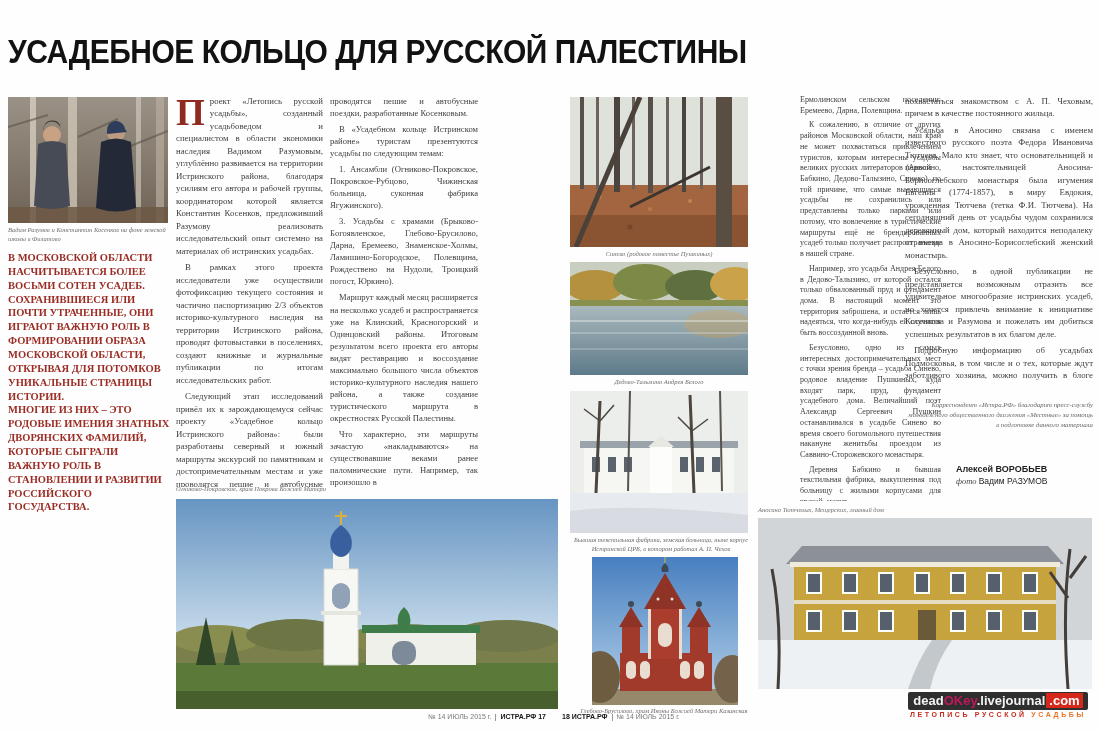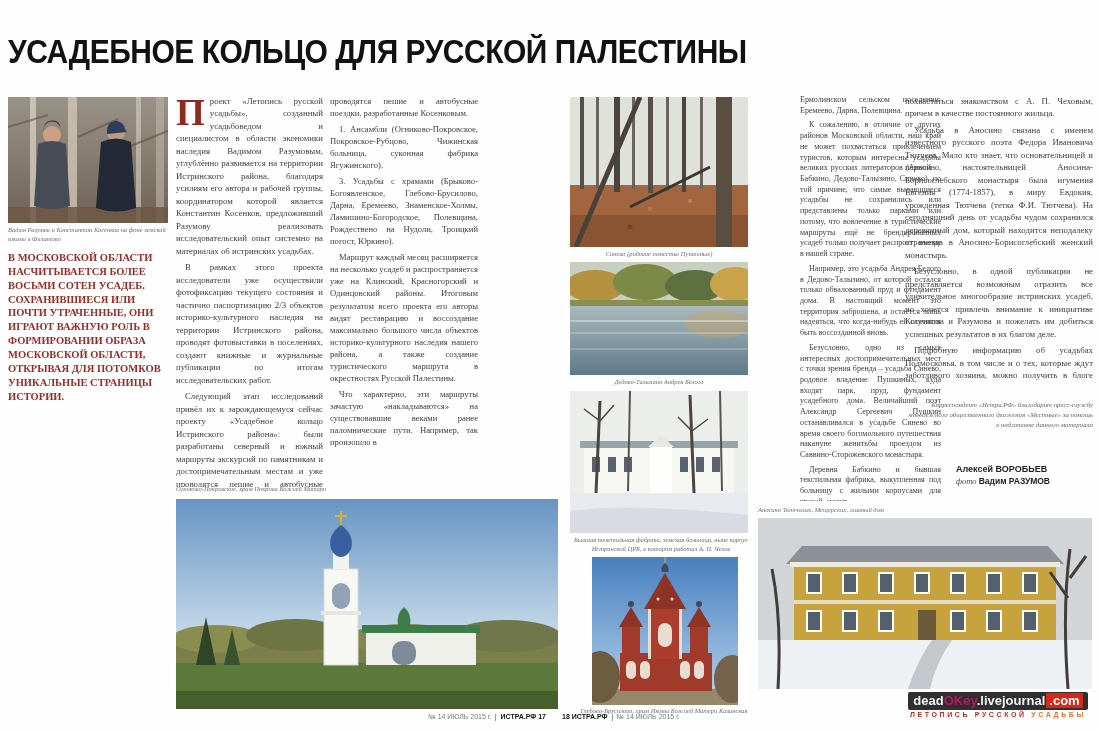--- a/index.html
+++ b/index.html
@@ -22,21 +22,21 @@
   .colC{left:330px;top:95px;width:148px;height:392px;font-size:8.6px;line-height:1.40}
   .colD{left:800px;top:95px;width:141px;height:406px;font-size:8px;line-height:1.34}
   .colE{left:905px;top:95px;width:188px;height:290px;font-size:8.8px;line-height:1.42}
   .dropcap{float:left;font-size:37px;line-height:30px;padding:3px 5px 0 0;color:#8e2a20;font-weight:700}
   .credit-note{position:absolute;left:905px;top:400px;width:188px;text-align:right;
                font-size:6.8px;font-style:italic;color:#666;line-height:1.5}
   .authors{position:absolute;left:956px;top:464px;width:188px;text-align:left;color:#1e1e1e}
   .authors .a1{font-family:"Liberation Sans",sans-serif;font-weight:700;font-size:9px}
   .authors .a2{font-size:8.5px;margin-top:2px}
   .authors .photolabel{font-style:italic;color:#444}
-  .authors .photoname{font-family:"Liberation Sans",sans-serif;font-weight:700}
+  .authors .photoname{font-family:"Liberation Sans",sans-serif;font-weight:400}
   .footer{position:absolute;top:713px;font-family:"Liberation Sans",sans-serif;font-size:7px;color:#777;white-space:nowrap}
   .footer b{color:#141414}
   .footer .divider{display:inline-block;width:1px;height:7px;background:#999;margin:0 4px;vertical-align:middle}
   .footer-left{left:360px;width:186px;text-align:right}
   .footer-right{left:562px}
   .wm{position:absolute;left:898px;top:691px;width:200px;text-align:center}
   .wm-bar{display:inline-block;background:rgba(24,24,24,.9);color:#f3f3f3;
           font-family:"Liberation Sans",sans-serif;font-weight:700;font-size:13px;
           padding:1px 5px 2px 5px;border-radius:2px;letter-spacing:0}
   .wm-bar .ok{color:#be185d}
@@ -72,20 +72,21 @@
       <path d="M30 47 q14 -6 28 0 l4 62 q-18 6 -36 0 z" fill="#474b55"></path>
       <circle cx="108" cy="36" r="9" fill="#bb9c80"></circle>
       <path d="M99 34 a9 9 0 0 1 18 -2 l2 3 -20 2 z" fill="#2e3d5c"></path>
       <path d="M93 45 q15 -7 30 0 l5 66 q-20 7 -40 0 z" fill="#232936"></path>
     </svg>
   </figure>
   <div class="cap" style="left:8px;top:226px;width:160px">Вадим Разумов и Константин Косенков на фоне земской школы в Филатово</div>
 
   <div class="lead">
     <p>В МОСКОВСКОЙ ОБЛАСТИ НАСЧИТЫВАЕТСЯ БОЛЕЕ ВОСЬМИ СОТЕН УСАДЕБ. СОХРАНИВШИЕСЯ ИЛИ ПОЧТИ УТРАЧЕННЫЕ, ОНИ ИГРАЮТ ВАЖНУЮ РОЛЬ В ФОРМИРОВАНИИ ОБРАЗА МОСКОВСКОЙ ОБЛАСТИ, ОТКРЫВАЯ ДЛЯ ПОТОМКОВ УНИКАЛЬНЫЕ СТРАНИЦЫ ИСТОРИИ.</p>
+    <p>МНОГИЕ ИЗ НИХ – ЭТО РОДОВЫЕ ИМЕНИЯ ЗНАТНЫХ ДВОРЯНСКИХ ФАМИЛИЙ, КОТОРЫЕ СЫГРАЛИ ВАЖНУЮ РОЛЬ В СТАНОВЛЕНИИ И РАЗВИТИИ РОССИЙСКОГО ГОСУДАРСТВА.</p>
   </div>
 
   <div class="col colB">
     <p class="np"><span class="dropcap">П</span><span>роект «Летопись русской усадьбы», созданный усадьбоведом и специалистом в области экономики наследия Вадимом Разумовым, углублённо развивается на территории Истринского района, благодаря усилиям его автора и рабочей группы, координатором которой является Константин Косенков, предложивший Разумову реализовать исследовательский опыт системно на материалах об истринских усадьбах.</span></p>
     <p>В рамках этого проекта исследователи уже осуществили фотофиксацию текущего состояния и частично паспортизацию 2/3 объектов историко-культурного наследия на территории Истринского района, проводят фотовыставки в поселениях, создают книжные и журнальные публикации по итогам исследовательских работ.</p>
     <p>Следующий этап исследований привёл их к зарождающемуся сейчас проекту «Усадебное кольцо Истринского района»: были разработаны северный и южный маршруты экскурсий по памятникам и достопримечательным местам и уже проводятся пешие и автобусные поездки, разработанные Косенковым.</p>
   </div>
   <div class="cap" style="left:176px;top:485px;width:170px">Огниково-Покровское, храм Покрова Божией Матери</div>
 
   <figure class="ph" style="left:176px;top:499px;width:382px;height:210px">
@@ -115,20 +116,21 @@
       <line x1="159" y1="17" x2="171" y2="17" stroke="#d9b23c" stroke-width="2"></line>
       <rect x="190" y="132" width="110" height="34" fill="#eef0e9"></rect>
       <rect x="186" y="126" width="118" height="8" fill="#3e7c49"></rect>
       <rect x="216" y="142" width="24" height="24" rx="10" fill="#7d8a99"></rect>
       <path d="M228 108 q8 7 6 18 l-12 0 q-2 -11 6 -18" fill="#3e7c49"></path>
     </svg>
   </figure>
 
   <div class="col colC">
     <p class="np">проводятся пешие и автобусные поездки, разработанные Косенковым.</p>
+    <p>В «Усадебном кольце Истринском районе» туристам презентуются усадьбы по следующим темам:</p>
     <p>1. Ансамбли (Огниково-Покровское, Покровское-Рубцово, Чижинская больница, суконная фабрика Ягужинского).</p>
     <p>3. Усадьбы с храмами (Брыково-Богоявленское, Глебово-Брусилово, Дарна, Еремеево, Знаменское-Холмы, Ламишино-Богородское, Полевщина, Рождествено на Нудоли, Троицкий погост, Юркино).</p>
     <p>Маршрут каждый месяц расширяется на несколько усадеб и распространяется уже на Клинский, Красногорский и Одинцовский районы. Итоговым результатом всего проекта его авторы видят реставрацию и воссоздание максимально большого числа объектов историко-культурного наследия нашего района, а также создание туристического маршрута в окрестностях Русской Палестины.</p>
     <p>Что характерно, эти маршруты зачастую «накладываются» на существовавшие веками ранее паломнические пути. Например, так произошло в</p>
   </div>
 
   <figure class="ph" style="left:570px;top:97px;width:178px;height:150px">
     <svg viewBox="0 0 178 150" preserveAspectRatio="none">
       <rect width="178" height="150" fill="#dfe1db"></rect>
       <rect y="88" width="178" height="62" fill="#a3653f"></rect>

